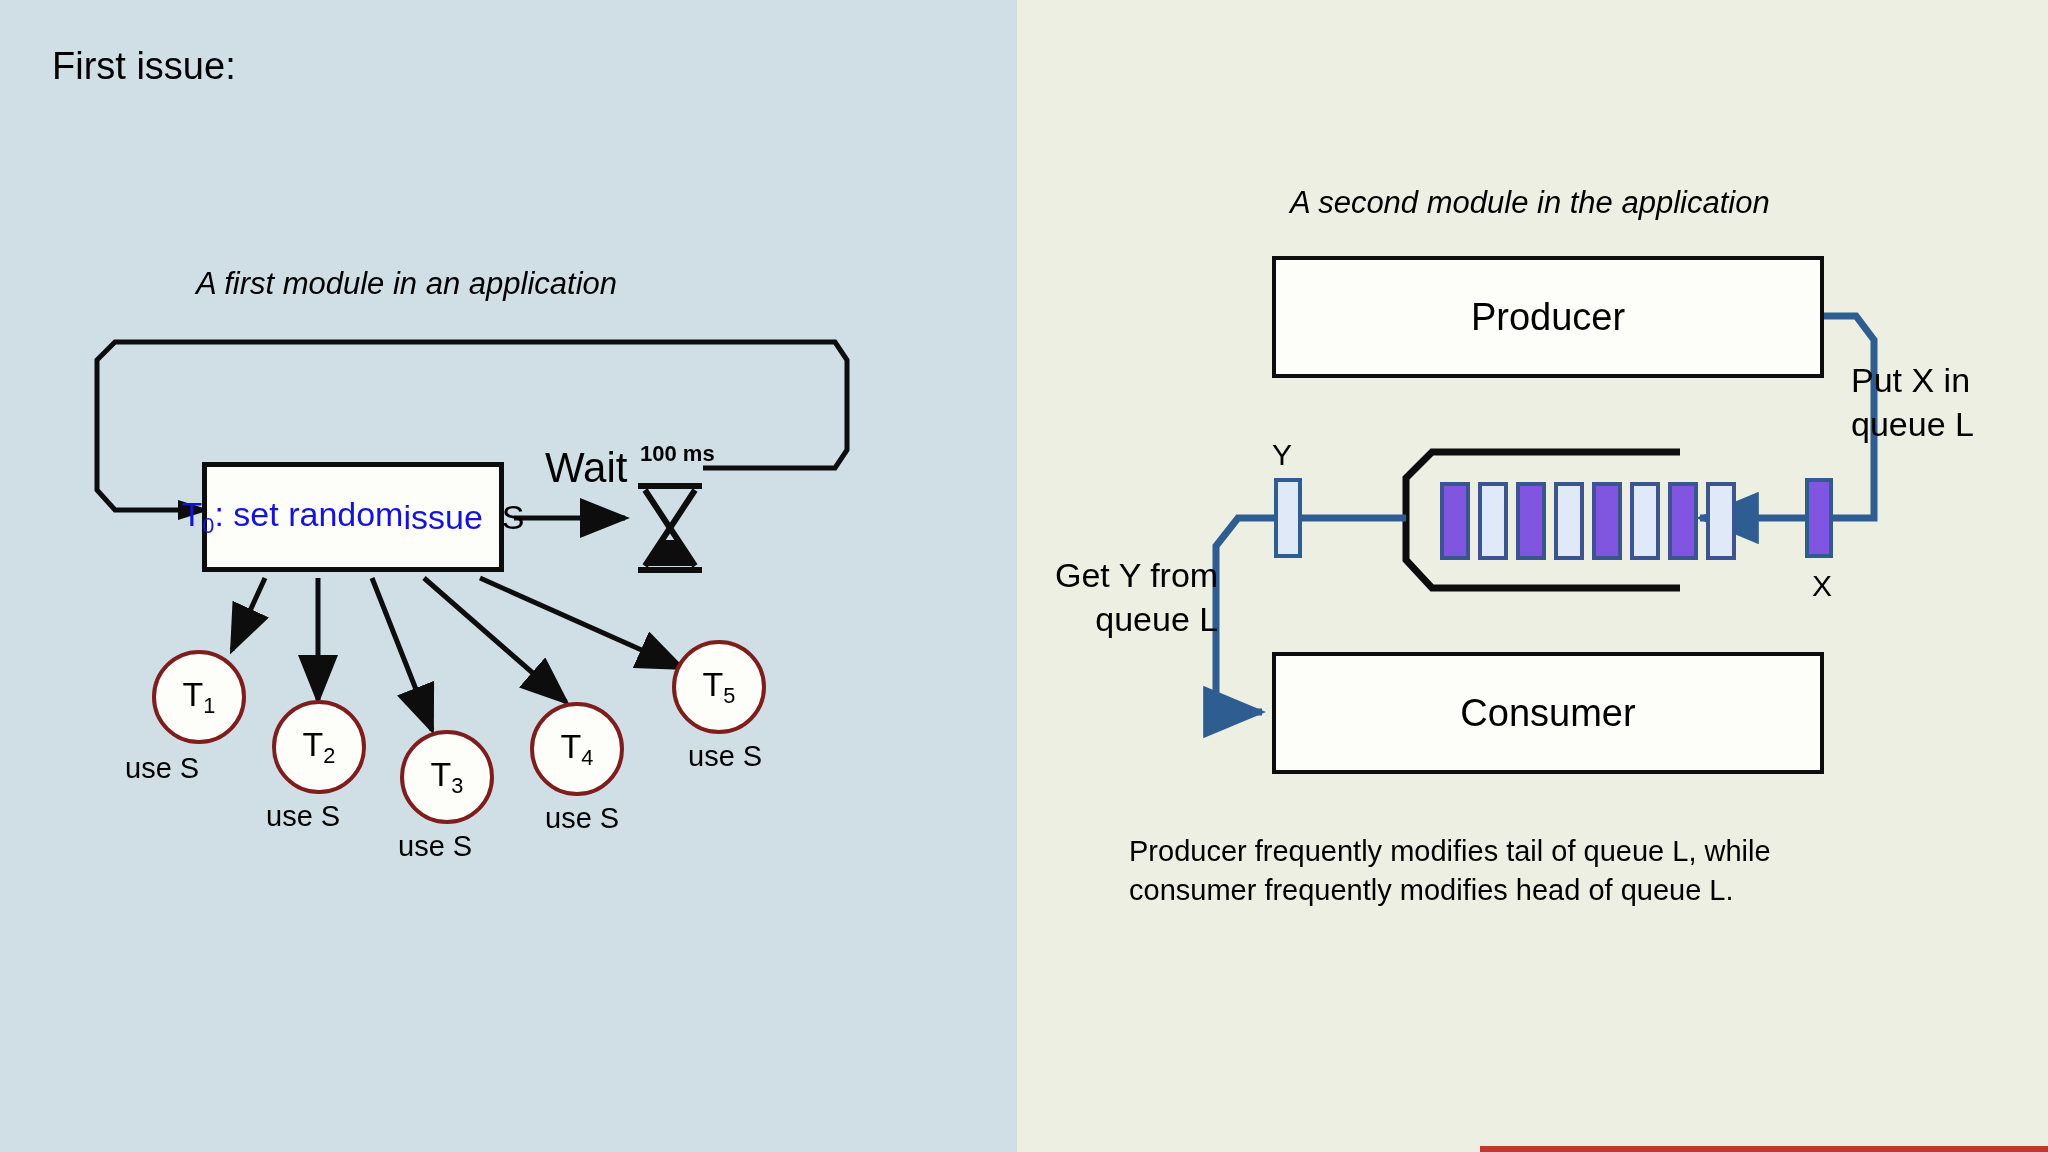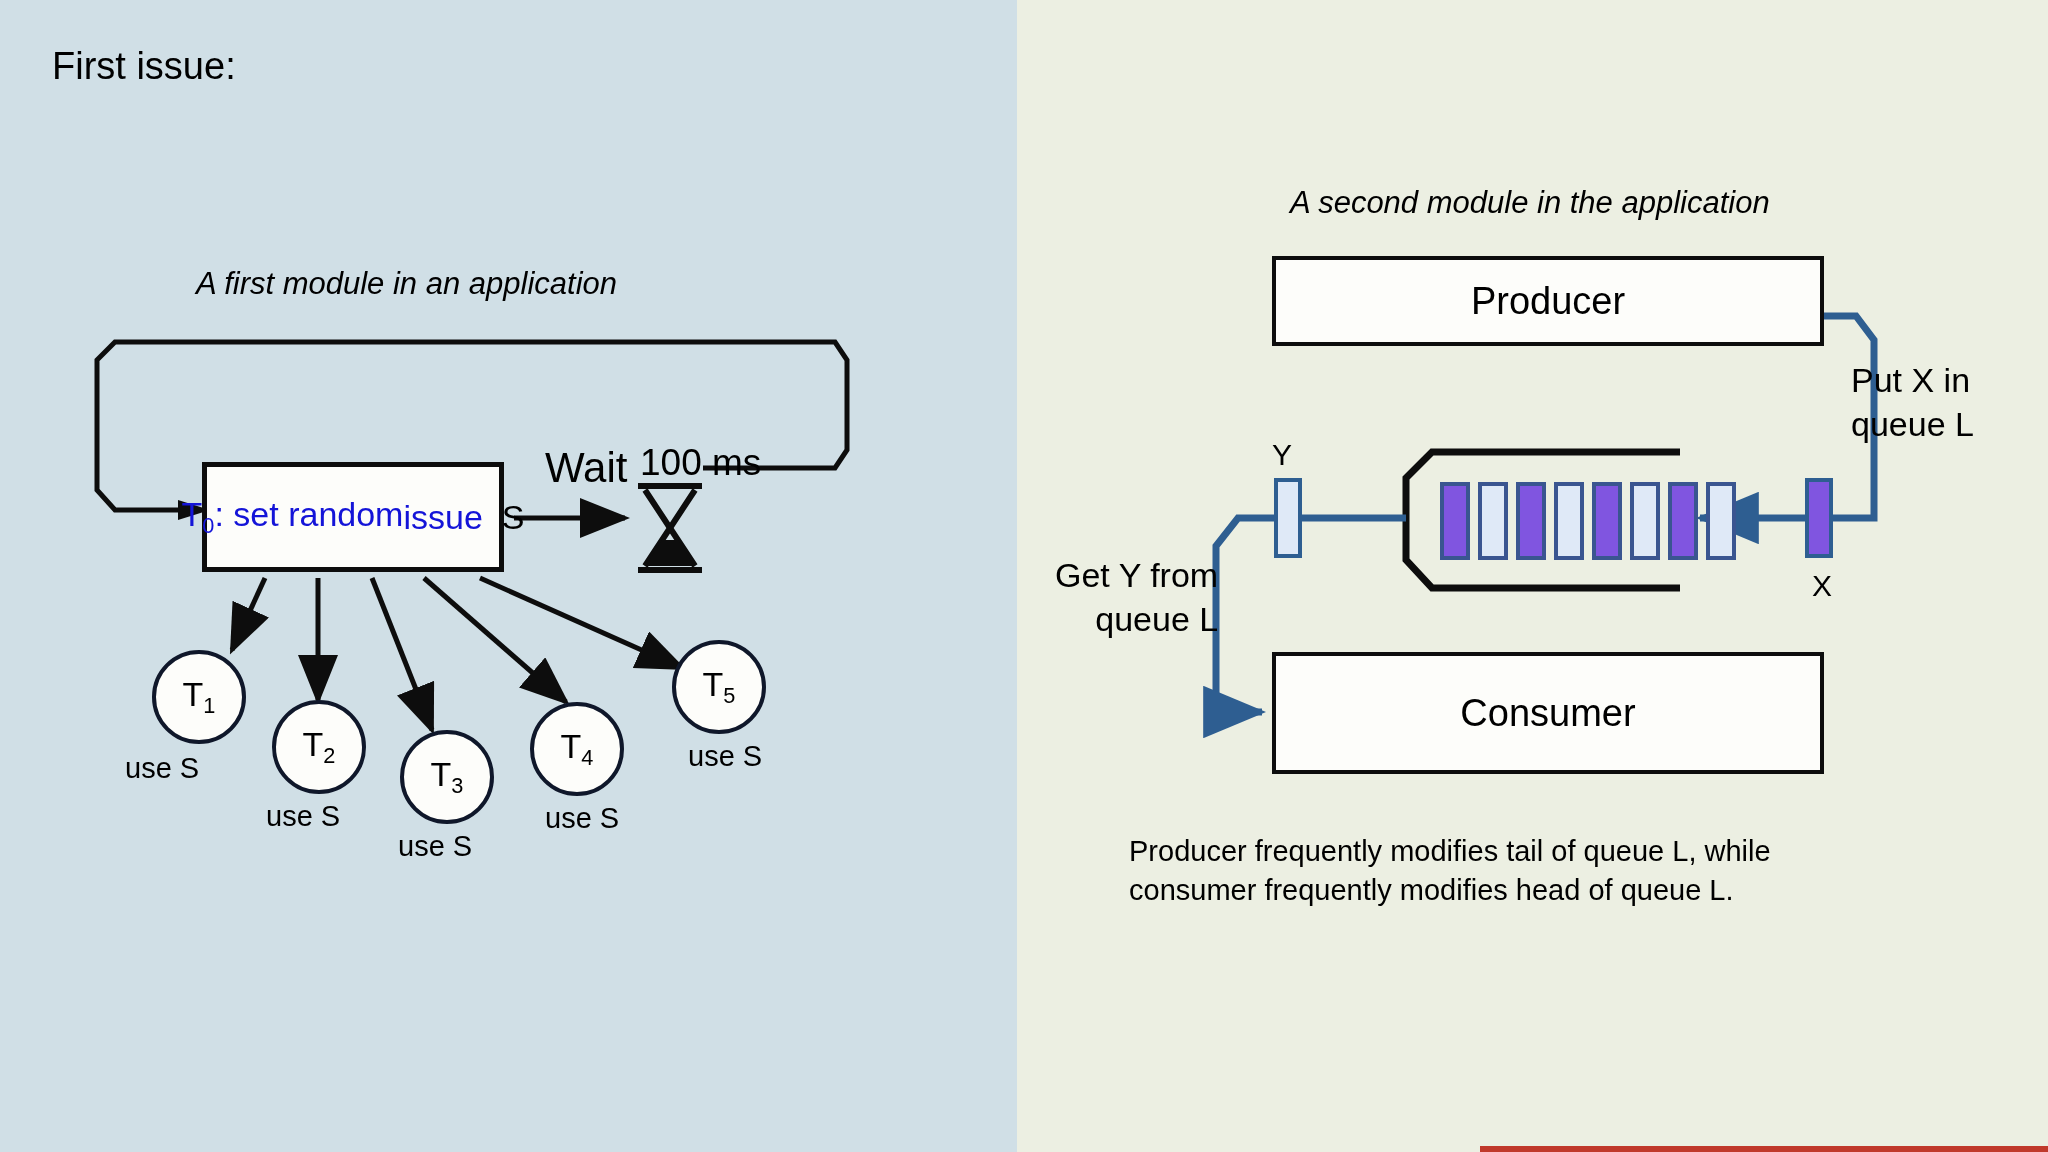--- a/index.html
+++ b/index.html
@@ -92,49 +92,49 @@
   }
   .t0-line .blk { color: #000000; }
   .sub {
     font-size: 0.64em;
     vertical-align: -0.32em;
   }
   #producer-box {
     left: 1272px;
     top: 256px;
     width: 552px;
-    height: 90px;
+    height: 122px;
   }
   #consumer-box {
     left: 1272px;
     top: 652px;
     width: 552px;
     height: 122px;
   }
   .box-label { font-size: 38px; color: #000; }
 
   .circle {
     position: absolute;
     border-radius: 50%;
     background: #fdfdfa;
-    border: 4px solid #0f172a;
+    border: 4px solid #7f1d1d;
     box-sizing: border-box;
     display: flex;
     align-items: center;
     justify-content: center;
     font-size: 34px;
   }
   .use-label {
     position: absolute;
     font-size: 29px;
     white-space: pre;
   }
 
   #wait-label { left: 545px; top: 443px; font-size: 42px; }
-  #ms-label   { left: 640px; top: 441px; font-size: 37px; }
+  #ms-label   { left: 640px; top: 441px; font-size: 22px; font-weight: bold; }
 
   .flow-label {
     position: absolute;
     font-size: 34px;
     white-space: pre;
     line-height: 1.3;
     color: #000;
   }
   #put-label { left: 1851px; top: 358px; }
   #get-label { left: 1055px; top: 553px; text-align: right; }

